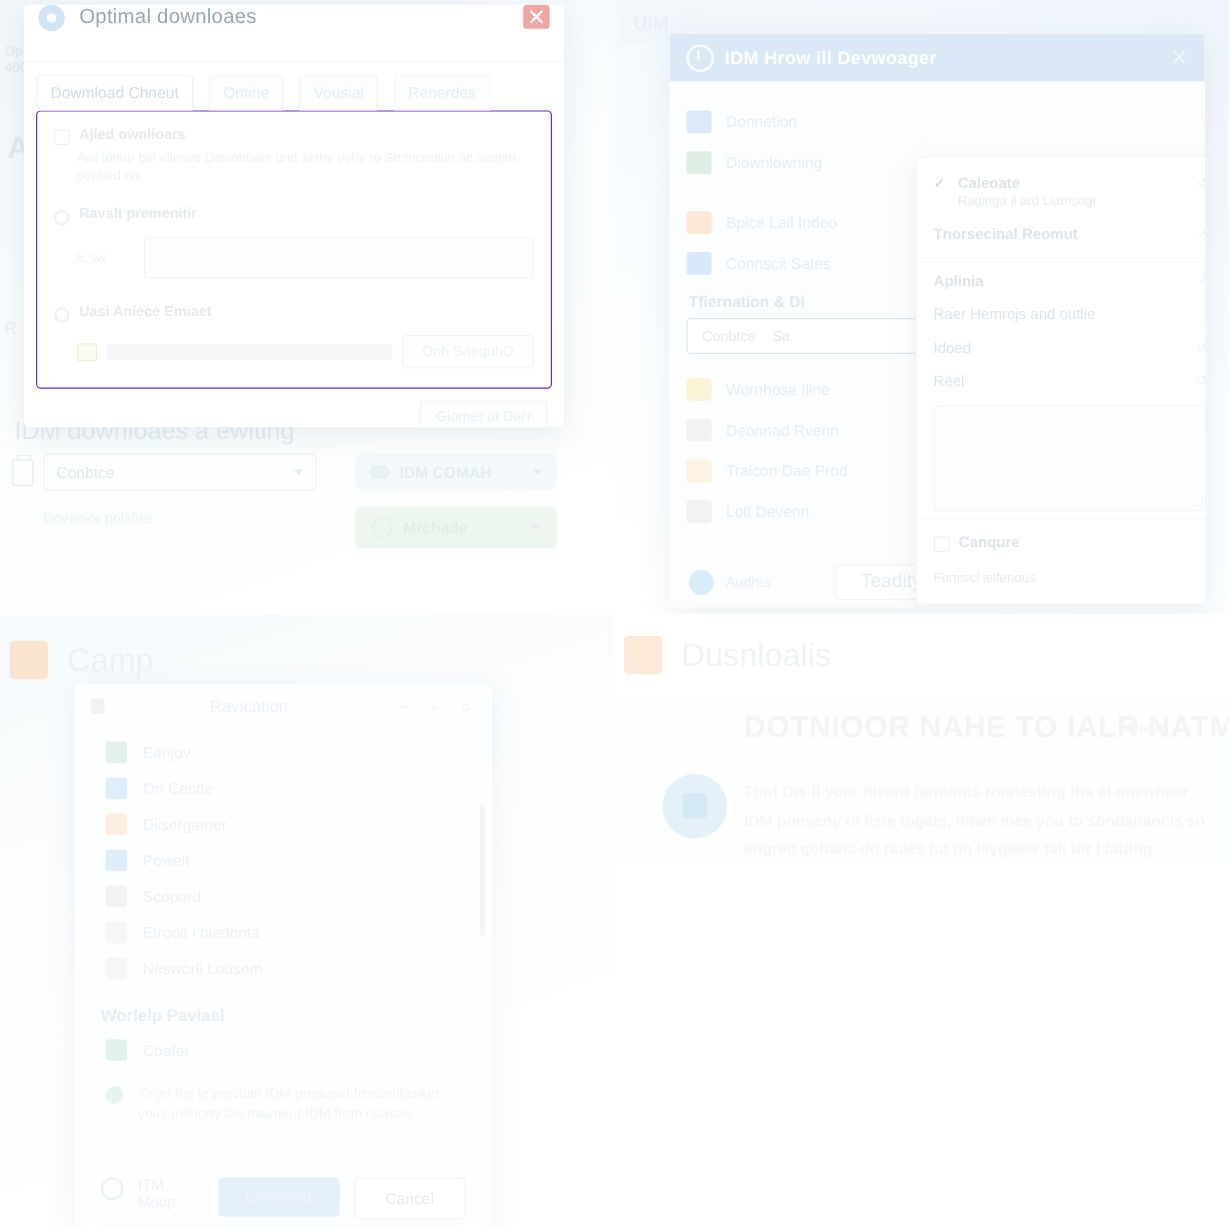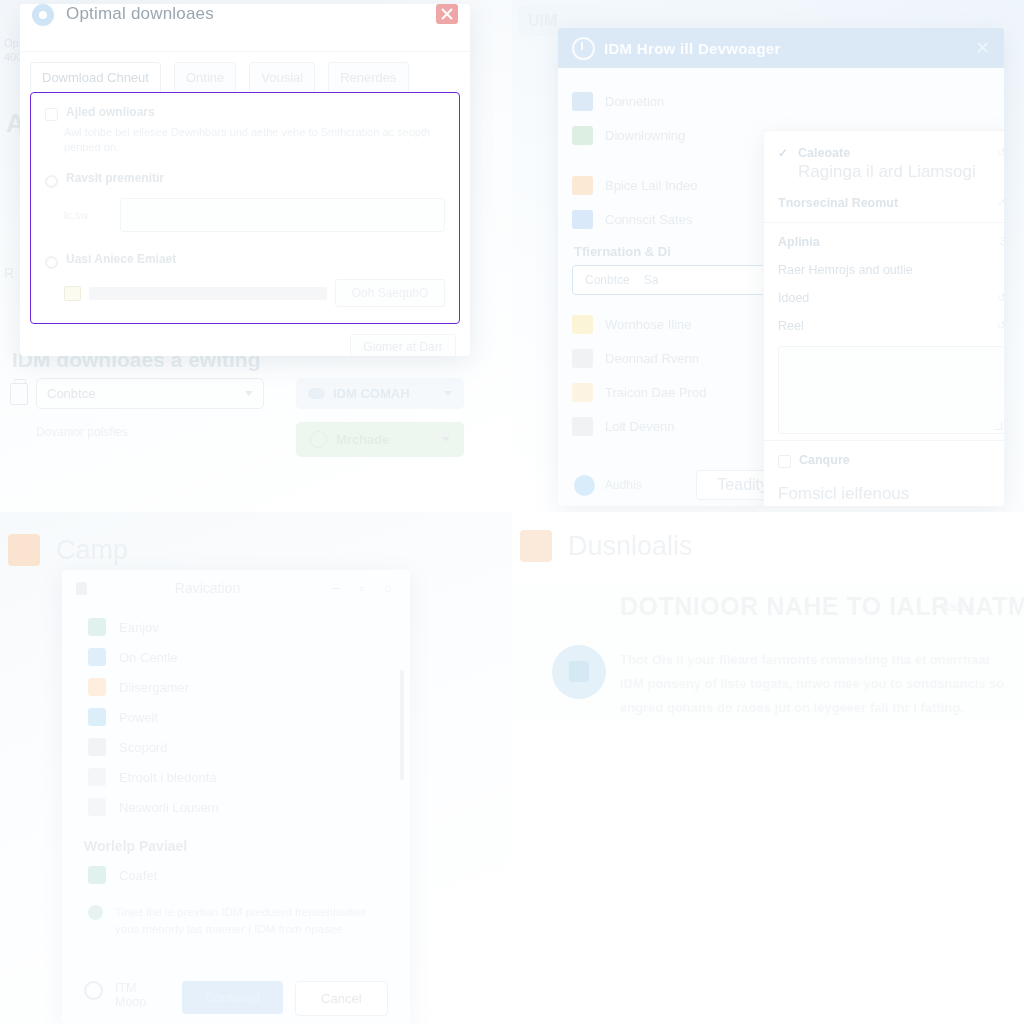--- a/index.html
+++ b/index.html
@@ -16,21 +16,21 @@
   #q-tl{left:0;top:0;width:512px;height:512px;background:linear-gradient(160deg,#f3f7fb 0%,#fbfdfe 45%,#ffffff 100%);}
   #q-tr{left:512px;top:0;width:512px;height:512px;background:linear-gradient(200deg,#eef5fb 0%,#f9fcfe 50%,#ffffff 100%);}
   #q-bl{left:0;top:512px;width:512px;height:512px;background:linear-gradient(160deg,#f7fafc 0%,#fdfeff 55%,#ffffff 100%);}
   #q-br{left:512px;top:512px;width:512px;height:512px;background:#ffffff;}
 
   
   #tl-bg{position:absolute;inset:0;}
   .tl-bg-corner{position:absolute;left:4px;top:36px;font-size:11px;color:#e2e8ec;line-height:14px;}
   .tl-bg-a{position:absolute;left:6px;top:108px;font-size:26px;color:#e4eaee;font-weight:600;}
   .tl-bg-b{position:absolute;left:4px;top:265px;font-size:14px;color:#eaeff2;}
-  .tl-heading{position:absolute;left:12px;top:348px;font-size:21px;font-weight:700;color:#e6edf1;white-space:nowrap;}
+  .tl-heading{position:absolute;left:12px;top:348px;font-size:21px;font-weight:400;color:#e6edf1;white-space:nowrap;}
   .tl-trash{position:absolute;left:10px;top:383px;width:16px;height:20px;border:1.5px solid #e7ecef;border-radius:2px;}
   .tl-trash:before{content:"";position:absolute;left:3px;top:-5px;width:10px;height:3px;border:1.5px solid #e7ecef;border-bottom:none;border-radius:2px 2px 0 0;}
   .tl-combo{position:absolute;left:36px;top:378px;width:228px;height:31px;border:1px solid #edf1f4;border-radius:5px;background:#fdfefe;
             display:flex;align-items:center;justify-content:space-between;padding:0 10px;box-sizing:border-box;font-size:13px;color:#e2e8ed;}
   .caret{width:0;height:0;border-left:4px solid transparent;border-right:4px solid transparent;border-top:5px solid #e7ecf0;}
   .tl-blue-btn{position:absolute;left:296px;top:378px;width:168px;height:31px;border-radius:5px;background:#f5f9fc;
                display:flex;align-items:center;gap:8px;padding:0 12px;box-sizing:border-box;font-size:13px;font-weight:700;color:#e3ecf3;}
   .tl-blue-btn .cloud{width:17px;height:11px;border-radius:6px;background:#e9f0f6;}
   .tl-green-btn{position:absolute;left:296px;top:422px;width:168px;height:35px;border-radius:5px;background:#eef7ef;
                display:flex;align-items:center;gap:9px;padding:0 14px;box-sizing:border-box;font-size:13px;font-weight:700;color:#e1eee4;}
@@ -101,21 +101,21 @@
   .av{width:21px;height:21px;border-radius:50%;background:#d9ecfa;flex:none;}
   .tr-foot .lbl{font-size:12px;color:#eaeff3;}
   .tr-btn{height:28px;width:92px;border:1px solid #f0f3f6;border-radius:4px;display:flex;align-items:center;justify-content:center;
           font-size:16px;color:#e6edf2;background:#fff;}
 
   
   #tr-menu{position:absolute;left:205px;top:62px;width:256px;background:#ffffff;border:1px solid #f3f6f9;border-radius:4px;
            box-shadow:0 6px 22px rgba(120,145,170,.13);padding:8px 0;}
   .mi{display:flex;align-items:flex-start;padding:7px 14px;gap:8px;}
   .mi .main{font-size:12.5px;font-weight:700;color:#dde5eb;}
-  .mi .sub{font-size:17px;color:#e6ecf0;margin-top:2px;}
+  .mi .sub{font-size:11px;color:#e6ecf0;margin-top:2px;}
   .mi .right{margin-left:auto;font-size:11px;color:#eef2f5;}
   .tick{color:#c9d6e0;font-size:12px;margin-right:2px;}
   .mdiv{height:1px;background:#f4f7f9;margin:5px 0;}
   .mta{margin:6px 14px;height:86px;border:1px solid #f2f5f8;border-radius:3px;background:#fdfefe;position:relative;}
   .mta:after{content:"";position:absolute;right:3px;bottom:3px;width:7px;height:7px;
              border-right:1.5px solid #eef2f5;border-bottom:1.5px solid #eef2f5;}
   .mchk{width:11px;height:11px;border:1.3px solid #eaeff3;border-radius:2px;flex:none;margin-top:2px;}
 
   
   .bl-head{position:absolute;left:8px;top:22px;display:flex;align-items:center;gap:16px;}

